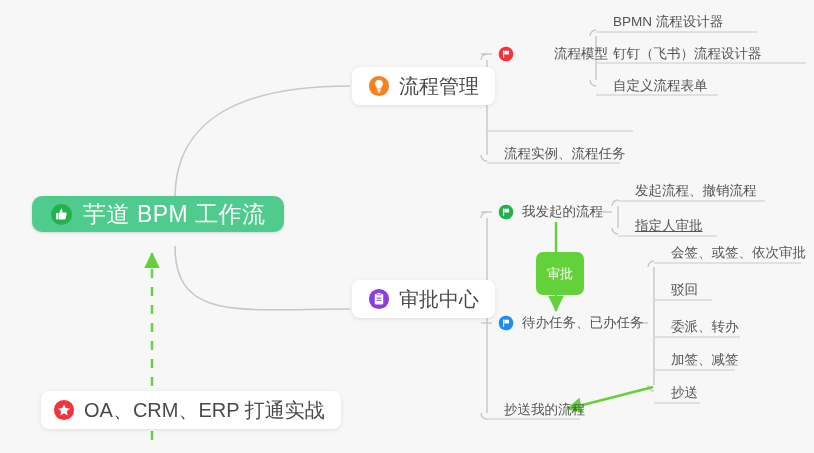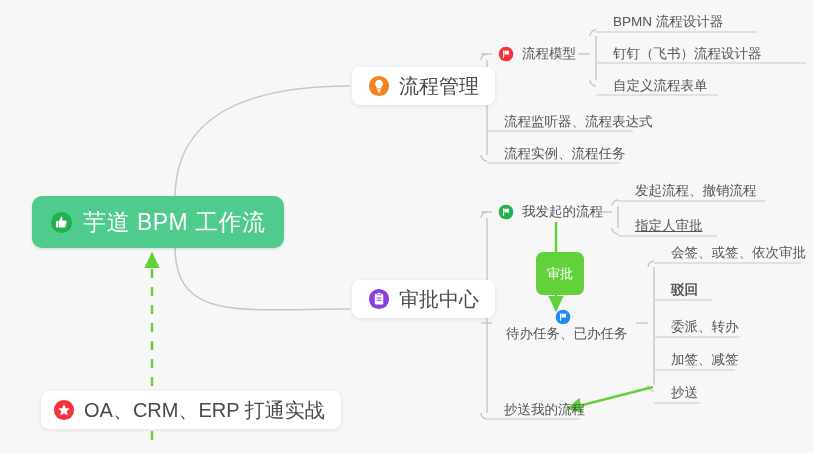--- a/index.html
+++ b/index.html
@@ -13,21 +13,21 @@
   #canvas{position:absolute;inset:0;width:814px;height:453px;}
   #edges{position:absolute;left:0;top:0;width:814px;height:453px;pointer-events:none;}
 
   .node{position:absolute;box-sizing:border-box;display:flex;align-items:center;white-space:nowrap;}
 
   
   .root{
     background:#4ecb8d;color:#ffffff;
     border-radius:10px;
     padding:8px 18px;
-    height:52px;
+    height:36px;
     font-size:23px;
     letter-spacing:.5px;
     box-shadow:0 1px 3px rgba(0,0,0,.14);
   }
   .root .lbl{margin-left:10px;}
 
   
   .card{
     background:#ffffff;
     border-radius:8px;
@@ -145,44 +145,41 @@
       <svg viewBox="0 0 24 24" width="22" height="22">
         <circle cx="12" cy="12" r="11" fill="#f5821f"></circle>
         <path d="M12 5.2 A4.4 4.4 0 0 0 9.4 13.1 L9.4 14.6 L14.6 14.6 L14.6 13.1 A4.4 4.4 0 0 0 12 5.2 Z" fill="#ffffff"></path>
         <rect x="10" y="15.6" width="4" height="1.5" rx="0.6" fill="#ffffff"></rect>
         <rect x="10.6" y="17.8" width="2.8" height="1.3" rx="0.6" fill="#ffffff"></rect>
       </svg>
     </span>
     <span class="lbl">流程管理</span>
   </div>
 
-  <div class="node leaf ico" style="left:492px;top:40px;">
+  <div class="node leaf ico" style="left:492px;top:40px;gap:32px;">
     <span class="ic">
       <svg viewBox="0 0 24 24" width="16" height="16">
         <circle cx="12" cy="12" r="11" fill="#f5333f"></circle>
         <rect x="7.6" y="6.3" width="1.6" height="11.6" rx="0.7" fill="#ffffff"></rect>
         <path d="M9.6 7.1 L16.6 7.1 L16.6 12.7 L9.6 12.7 Z" fill="#ffffff"></path>
       </svg>
     </span>
     <span class="lbl">流程模型</span>
   </div>
 
   <div class="node leaf" style="left:600px;top:8px;">
     <span class="lbl">BPMN 流程设计器</span>
   </div>
   <div class="node leaf" style="left:600px;top:40px;">
     <span class="lbl">钉钉（飞书）流程设计器</span>
   </div>
   <div class="node leaf" style="left:600px;top:72px;">
     <span class="lbl">自定义流程表单</span>
   </div>
 
-  <div class="node leaf" style="left:491px;top:108px;">
-    <span class="lbl">流程监听器、流程表达式</span>
-  </div>
   <div class="node leaf" style="left:491px;top:140px;">
     <span class="lbl">流程实例、流程任务</span>
   </div>
 
   <div class="node card" style="left:352px;top:280px;">
     <span class="ic big">
       <svg viewBox="0 0 24 24" width="22" height="22">
         <circle cx="12" cy="12" r="11" fill="#8b3ddd"></circle>
         <rect x="7.4" y="6.4" width="9.2" height="11.6" rx="1.5" fill="#ffffff"></rect>
         <rect x="9.8" y="4.9" width="4.4" height="2.6" rx="1" fill="#ffffff" stroke="#8b3ddd" stroke-width="0.9"></rect>
@@ -208,35 +205,35 @@
     <span class="lbl">发起流程、撤销流程</span>
   </div>
   <div class="node leaf" style="left:622px;top:212px;text-decoration:underline;">
     <span class="lbl">指定人审批</span>
   </div>
 
   <div class="node tag" style="left:536px;top:252px;">
     <span class="lbl">审批</span>
   </div>
 
-  <div class="node leaf ico" style="left:492px;top:309px;flex-direction:column;">
+  <div class="node leaf ico" style="left:492px;top:309px;">
     <span class="ic">
       <svg viewBox="0 0 24 24" width="16" height="16">
         <circle cx="12" cy="12" r="11" fill="#1f8cf5"></circle>
         <rect x="7.6" y="6.3" width="1.6" height="11.6" rx="0.7" fill="#ffffff"></rect>
         <path d="M9.6 7.1 L16.6 7.1 L16.6 12.7 L9.6 12.7 Z" fill="#ffffff"></path>
       </svg>
     </span>
     <span class="lbl">待办任务、已办任务</span>
   </div>
 
   <div class="node leaf" style="left:658px;top:239px;">
     <span class="lbl">会签、或签、依次审批</span>
   </div>
-  <div class="node leaf" style="left:658px;top:276px;font-weight:bold;">
+  <div class="node leaf" style="left:658px;top:276px;">
     <span class="lbl">驳回</span>
   </div>
   <div class="node leaf" style="left:658px;top:313px;">
     <span class="lbl">委派、转办</span>
   </div>
   <div class="node leaf" style="left:658px;top:346px;">
     <span class="lbl">加签、减签</span>
   </div>
   <div class="node leaf" style="left:658px;top:379px;">
     <span class="lbl">抄送</span>

